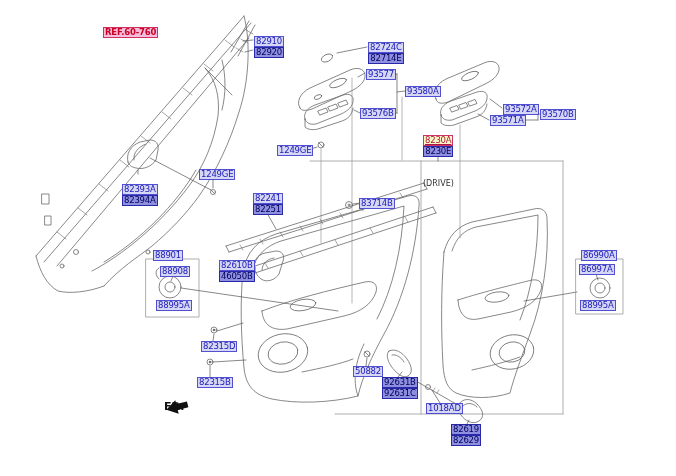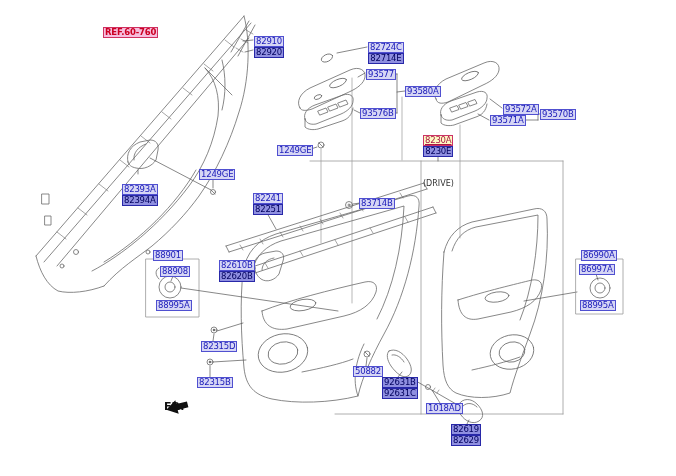--- a/index.html
+++ b/index.html
@@ -291,21 +291,21 @@
 <div class="plabel" style="left:160px;top:266px">
   <span class="ln">88908</span>
 </div>
 
 <div class="plabel" style="left:156px;top:300px">
   <span class="ln">88995A</span>
 </div>
 
 <div class="plabel" style="left:219px;top:260px">
   <span class="ln">82610B</span>
-  <span class="ln ln-dark">82620B</span>
+  <span class="ln ln-dark">46050B</span>
 </div>
 
 <div class="plabel" style="left:201px;top:341px">
   <span class="ln">82315D</span>
 </div>
 
 <div class="plabel" style="left:197px;top:377px">
   <span class="ln">82315B</span>
 </div>
 

